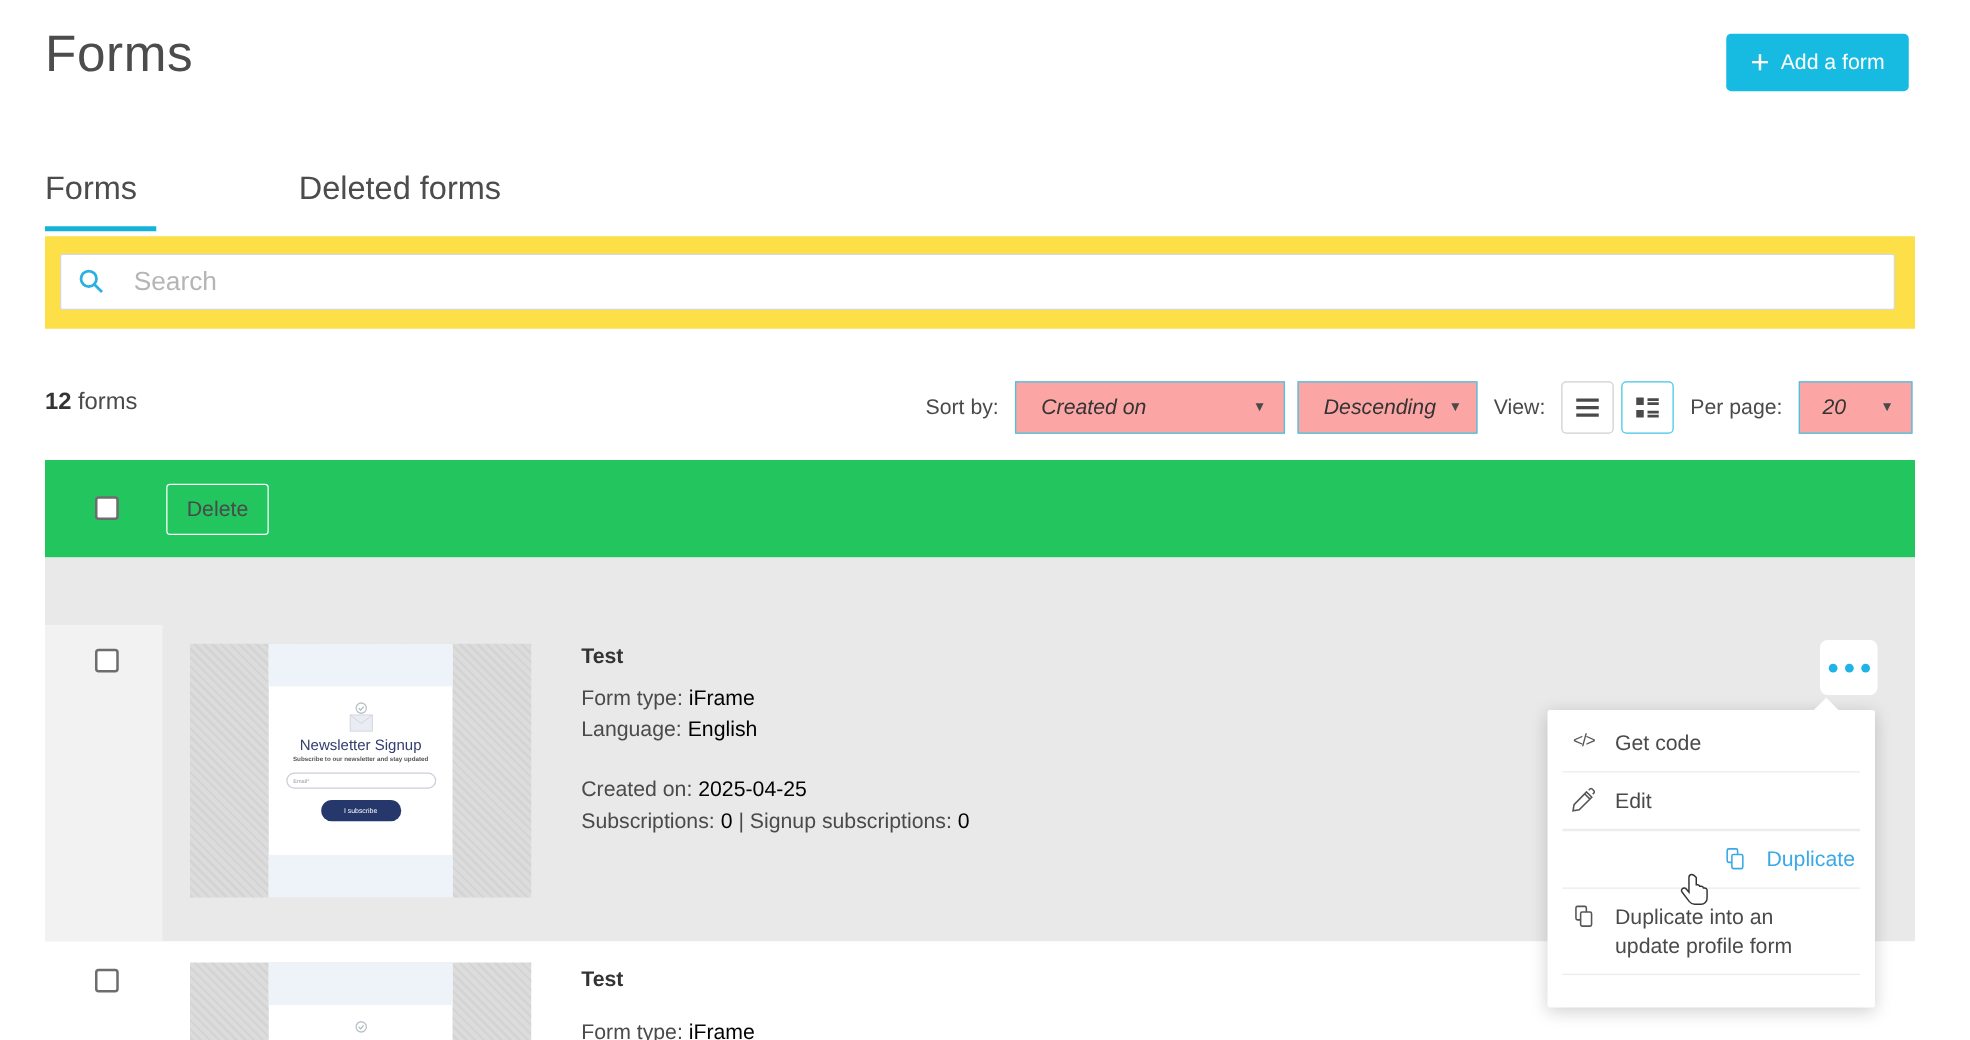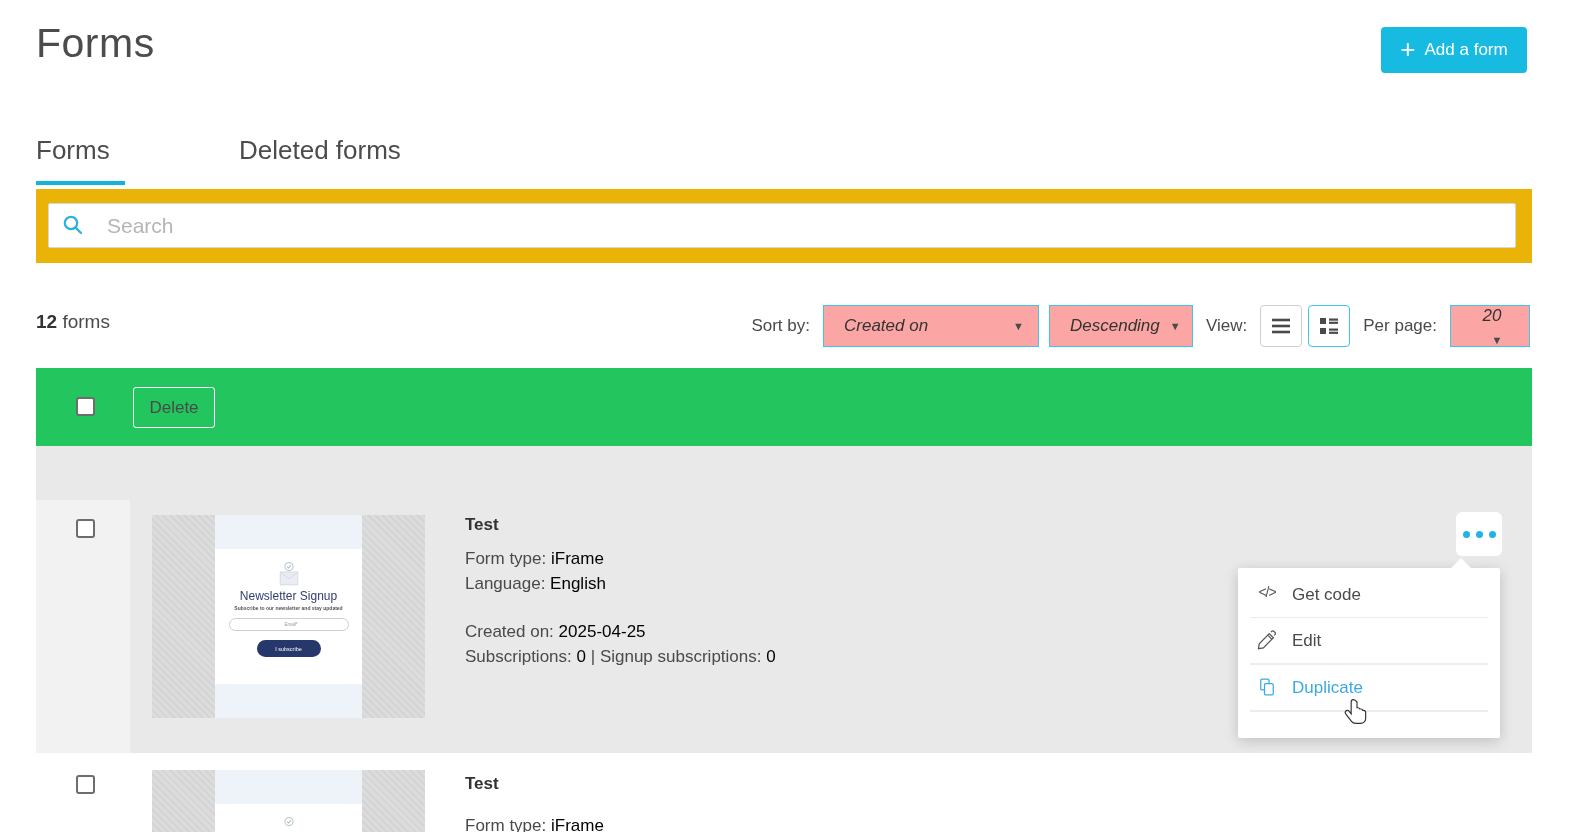--- a/index.html
+++ b/index.html
@@ -12,34 +12,34 @@
   .add-btn { position:absolute; left:1381px; top:27px; width:146px; height:46px; background:#17bbe2; border:none; border-radius:4px; color:#fff; font-size:17px; font-family:inherit; display:flex; align-items:center; justify-content:center; gap:9px; cursor:pointer; }
   .add-btn .plus { font-size:26px; font-weight:400; line-height:1; margin-top:-3px; }
 
   
   .tab { position:absolute; top:135px; font-size:26px; color:#4c4c4c; cursor:pointer; }
   .tab-forms { left:36px; }
   .tab-deleted { left:203px;margin-left:36px; }
   .tab-underline { position:absolute; left:36px; top:181px; width:89px; height:4px; background:#14b4da; }
 
   
-  .search-band { position:absolute; left:36px; top:189px; width:1496px; height:74px; background:#eab308; }
+  .search-band { position:absolute; left:36px; top:189px; width:1496px; height:74px; background:#fde047; }
   .search-input { position:absolute; left:12px; top:14px; width:1468px; height:45px; border:1px solid #d8d8d8; border-radius:2px; background:#fff; font-family:inherit; font-size:21px; color:#555; padding:0 16px 0 58px; outline:none; }
   .search-input::placeholder { color:#b5b5b5; }
   .search-icon { position:absolute; left:26px; top:25px; pointer-events:none; }
 
   
   .count-line { position:absolute; left:36px; top:311px; font-size:19px; color:#4a4a4a; }
   .count-line b { color:#333; }
   .toolbar-right { position:absolute; right:46px; top:305px; display:flex; align-items:center; gap:10px; }
   .tb-label { font-size:17px; color:#4a4a4a; margin:0 3px; white-space:nowrap; }
   .dd { height:42px; border:1.5px solid #3ec6e8; border-radius:0; background:#fca5a5; display:flex; align-items:center; justify-content:space-between; padding:0 14px 0 20px; font-size:17px; color:#333; cursor:pointer;font-style:italic; }
   .dd-field { width:216px; }
   .dd-dir { width:144px; }
-  .dd-pp { width:80px; padding-left:18px;flex-direction:column; }
+  .dd-pp { width:91px; padding-left:18px; }
   .caret { font-size:11px; color:#4a4a4a; margin-left:10px; }
   .view-btn { width:42px; height:42px; background:#fff; border-radius:4px; display:flex; align-items:center; justify-content:center; cursor:pointer; }
   .view-list { border:1px solid #cfcfcf; }
   .view-card { border:1.5px solid #3ec6e8; margin-left:-4px; }
 
   
   .bulk-bar { position:absolute; left:36px; top:368px; width:1496px; height:78px; background:#22c55e; }
   .checkbox { width:19px; height:19px; border:2px solid #6d6d6d; border-radius:3px; background:#fff; cursor:pointer; }
   .bulk-bar .checkbox { position:absolute; left:40px; top:29px; }
   .bulk-delete { position:absolute; left:97px; top:19px; width:82px; height:41px; background:transparent; border:1.5px solid #fff; border-radius:3px; color:#4a4a4a; font-size:17px; font-family:inherit; cursor:pointer; }
@@ -49,21 +49,21 @@
   .row2 { position:absolute; left:36px; top:763px; width:1496px; height:90px; background:#fff; }
   .check-col { position:absolute; left:0; top:0; width:94px; height:100%; background:#f2f2f2; }
   .row2 .check-col { background:#fff; }
   .row1 .checkbox { position:absolute; left:40px; top:19px; }
   .row2 .checkbox { position:absolute; left:40px; top:12px; }
 
   .thumb { position:absolute; left:116px; width:273px; height:203px;
     background:repeating-linear-gradient(45deg,#d4d4d4 0 2px,#dcdcdc 2px 5px); overflow:hidden; }
   .row1 .thumb { top:15px; }
   .row2 .thumb { top:7px; }
-  .mini-form { width:147px; height:100%; margin:0 auto; background:#fff; display:flex; flex-direction:column;text-align:center; }
+  .mini-form { width:147px; height:100%; margin:0 auto; background:#fff; display:flex; flex-direction:column; }
   .mini-strip { height:34px; background:#eef2f9; flex:none; }
   .mini-body { flex:1; display:flex; flex-direction:column; align-items:center; }
   .mini-env { margin-top:12px; }
   .mini-title { font-size:12px; color:#33406e; margin-top:2px; }
   .mini-sub { font-size:5px; font-weight:bold; color:#555; margin-top:2px; }
   .mini-input { width:120px; height:13px; border:1px solid #c9ced9; border-radius:7px; background:#fff; font-size:4.5px; color:#999; padding-left:5px; line-height:12px; margin-top:7px; }
   .mini-btn { width:64px; height:17px; border-radius:9px; background:#25376b; color:#fff; font-size:5.5px; display:flex; align-items:center; justify-content:center; margin-top:9px; }
 
   .details { position:absolute; left:429px; top:12px; font-size:17px; line-height:25px; }
   .d-title { font-weight:bold; color:#333; margin-bottom:9px; }
@@ -73,21 +73,21 @@
 
   .dots-btn { position:absolute; left:1420px; top:12px; width:46px; height:44px; background:#fff; border-radius:6px; display:flex; align-items:center; justify-content:center; gap:6px; cursor:pointer; }
   .dot { width:7px; height:7px; border-radius:50%; background:#1eb4e8; }
 
   
   .menu { position:absolute; left:1238px; top:568px; width:262px; background:#fff; border-radius:2px; box-shadow:0 3px 14px rgba(0,0,0,.18); z-index:5; padding:4px 0; }
   .menu-notch { position:absolute; left:216px; top:-7px; width:14px; height:14px; background:#fff; transform:rotate(45deg); }
   .menu-item { display:flex; align-items:flex-start; gap:14px; padding:11px 16px 11px 18px; font-size:17px; color:#4a4a4a; cursor:pointer; }
   .menu-item .mi { width:22px; flex:none; display:flex; justify-content:center; color:#555; margin-top:1px; }
   .menu-item .lab { max-width:172px; line-height:23px; }
-  .menu-item.hl { color:#3aa9e6; }
+  .menu-item.hl { color:#3aa9e6;justify-content:flex-end; }
   .menu-item.hl .mi { color:#3aa9e6; }
   .menu-divider { height:1px; background:#ececec; margin:0 12px; }
   .code-glyph { font-size:14px; letter-spacing:-1px; color:inherit; }
 
   .hand-cursor { position:absolute; left:1344px; top:698px; z-index:6; pointer-events:none; }
 </style>
 </head>
 <body>
 
 <div class="page">
@@ -237,20 +237,29 @@
       <span class="mi">
         <svg width="20" height="20" viewBox="0 0 24 24">
             <rect x="4.5" y="2.5" width="10" height="13" rx="1.5" fill="none" stroke="currentColor" stroke-width="1.5"></rect>
             <rect x="9" y="8" width="10.5" height="13.5" rx="1.5" fill="#fff" stroke="currentColor" stroke-width="1.5"></rect>
           </svg>
       </span>
       <span class="lab">Duplicate</span>
     </div>
     <div class="menu-divider"></div>
 
+    <div class="menu-item">
+      <span class="mi">
+        <svg width="20" height="20" viewBox="0 0 24 24">
+            <rect x="4.5" y="2.5" width="10" height="13" rx="1.5" fill="none" stroke="currentColor" stroke-width="1.5"></rect>
+            <rect x="9" y="8" width="10.5" height="13.5" rx="1.5" fill="#fff" stroke="currentColor" stroke-width="1.5"></rect>
+          </svg>
+      </span>
+      <span class="lab">Duplicate into an update profile form</span>
+    </div>
     <div class="menu-divider"></div>
 
     <div class="menu-item">
       
       
     </div>
   </div>
 
   <svg class="hand-cursor" width="24" height="30" viewBox="0 0 28 36">
     <path d="M11 2c-1.6 0-2.8 1.2-2.8 2.8V19l-2.6-3.2c-1-1.2-2.8-1.3-3.8-.2-.9 1-.9 2.4-.1 3.4L8.6 28c1.2 1.5 3 2.4 5 2.4h6.2c3.2 0 5.8-2.6 5.8-5.8v-7.4c0-1.3-1-2.3-2.3-2.3h-1.2c-.2-1-1.1-1.7-2.2-1.7h-1.4c-.3-.9-1.1-1.5-2.1-1.5h-1.2V4.8C13.8 3.2 12.6 2 11 2z" fill="#fff" stroke="#333" stroke-width="1.4"></path>

